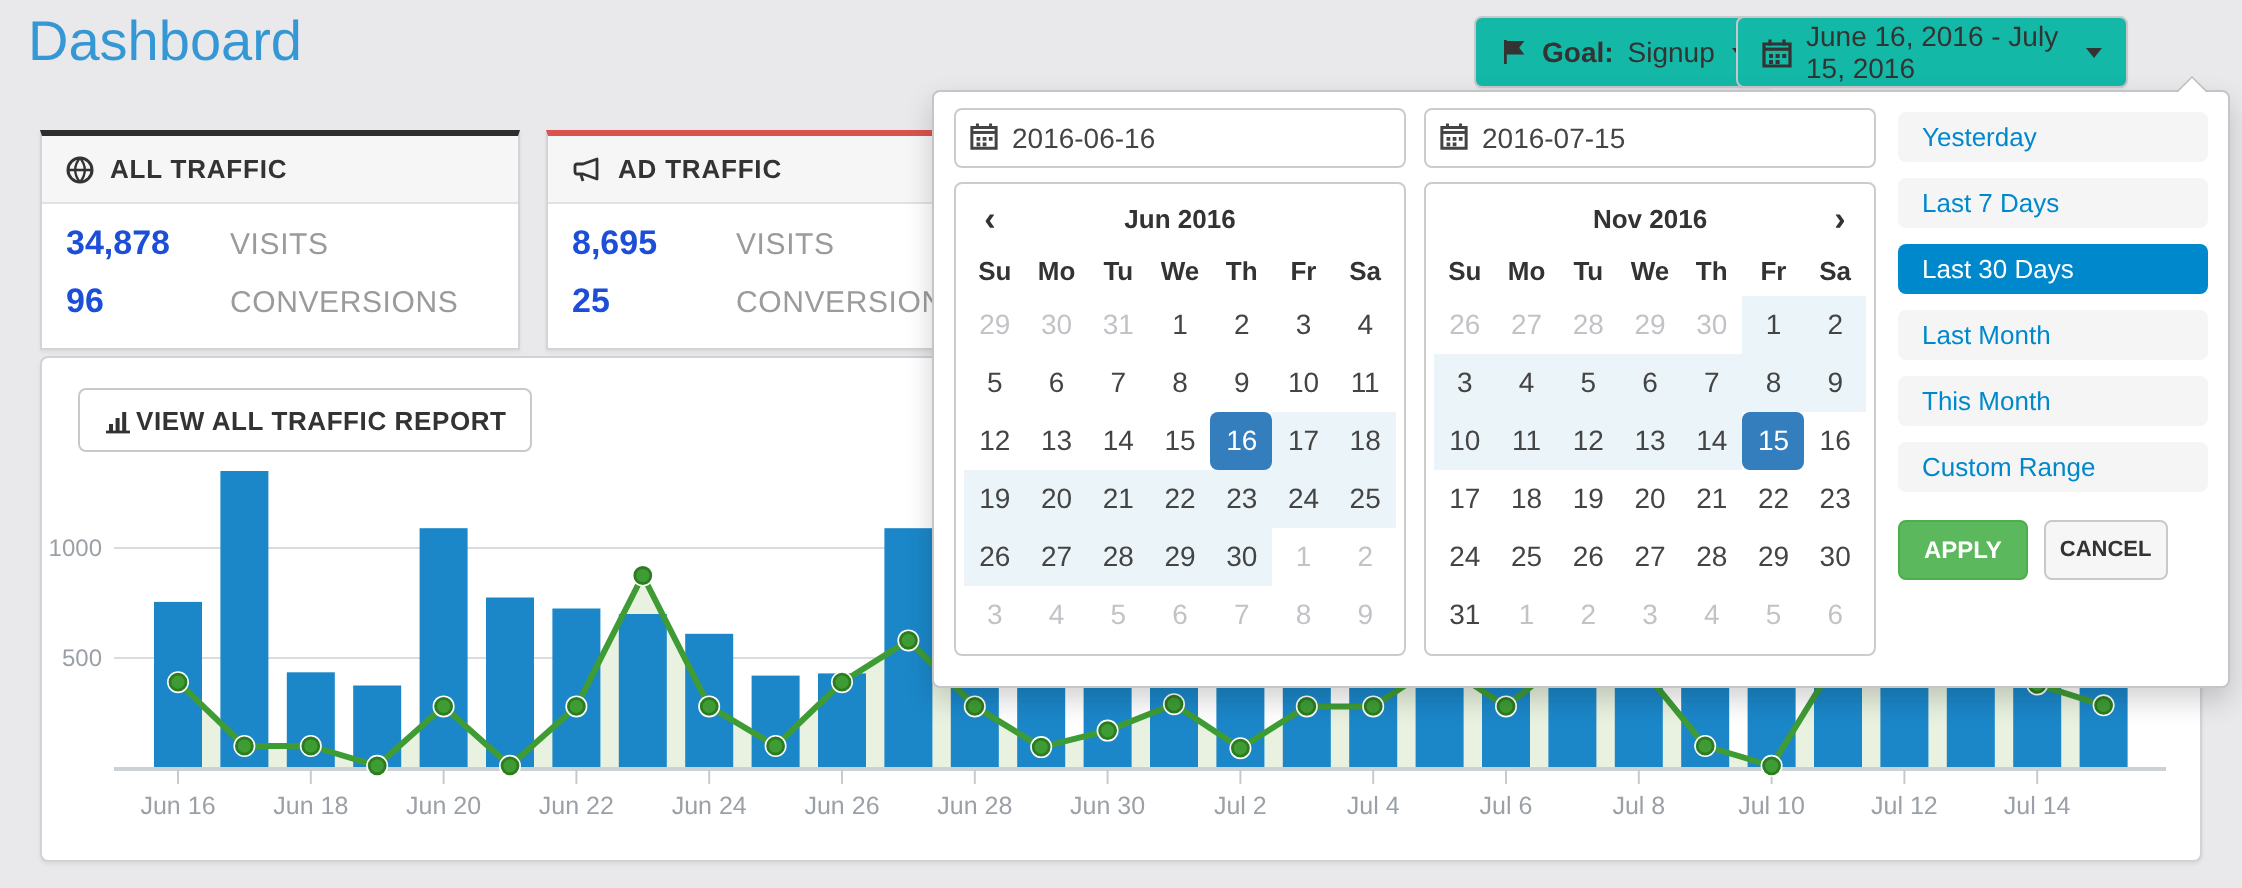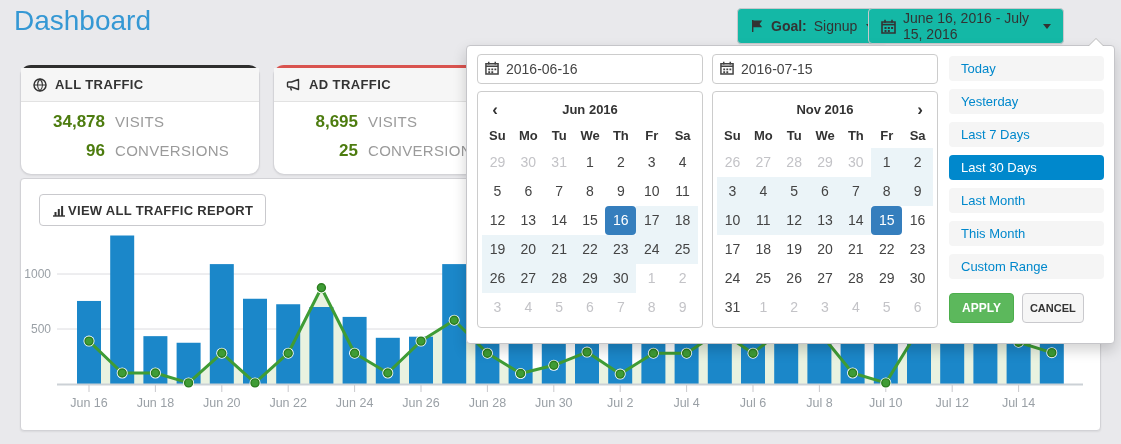--- a/index.html
+++ b/index.html
@@ -10,26 +10,26 @@
   .hdr-btn{position:absolute;top:8px;height:36px;background:#14b8a6;border:1px solid #c8c8cc;
            border-radius:4px;display:flex;align-items:center;gap:7px;padding:0 12px;
            font-size:14px;box-sizing:border-box;cursor:pointer;box-shadow:0 1px 1px rgba(0,0,0,.04);}
   .goal-btn{left:737px;}
   .date-btn{left:868px;width:196px;}
   .bold{font-weight:bold;}
   .caret{width:0;height:0;border-left:4px solid transparent;border-right:4px solid transparent;
          border-top:5px solid #333;margin-left:2px;}
   
   .card{position:absolute;top:65px;width:240px;height:110px;background:#fff;border:1px solid #d4d4d8;
-        border-top-width:3px;border-radius:11px;box-sizing:border-box;box-shadow:0 1px 2px rgba(0,0,0,.06);}
+        border-top-width:3px;border-radius:0;box-sizing:border-box;box-shadow:0 1px 2px rgba(0,0,0,.06);}
   .card-head{height:33px;background:#f6f6f6;border-bottom:1px solid #e2e2e2;display:flex;align-items:center;
              gap:8px;padding:0 12px;font-size:13px;font-weight:bold;letter-spacing:.4px;}
   .card-body{padding:10px 12px 0 12px;}
   .stat-row{display:flex;align-items:baseline;margin-bottom:9px;}
-  .stat-val{width:72px;text-align:right;font-weight:bold;font-size:17px;color:#4d7c0f;}
+  .stat-val{width:72px;font-weight:bold;font-size:17px;color:#1d4ed8;}
   .stat-lbl{margin-left:10px;font-size:15px;color:#9b9b9b;letter-spacing:.3px;}
   
   .panel{position:absolute;left:20px;top:178px;width:1081px;height:253px;background:#fff;
          border:1px solid #d2d2d6;border-radius:4px;box-sizing:border-box;box-shadow:0 1px 2px rgba(0,0,0,.07);}
   .report-btn{position:absolute;left:18px;top:15px;height:30px;display:flex;align-items:center;gap:2px;
               background:#fff;border:1px solid #c9c9cd;border-radius:4px;padding:0 12px;font-size:13px;
               font-weight:bold;letter-spacing:.3px;cursor:pointer;z-index:2;}
   .chart-svg{position:absolute;left:0;top:0;}
   
   .popup{position:absolute;left:466px;top:45px;width:647px;height:297px;background:#fff;
@@ -441,21 +441,20 @@
             <div class="cal-day off">2</div>
             <div class="cal-day off">3</div>
             <div class="cal-day off">4</div>
             <div class="cal-day off">5</div>
             <div class="cal-day off">6</div>
           </div>
         </div>
     </div>
     <div class="ranges">
       <div id="range-items">
-          <div class="range-item">Today</div>
           <div class="range-item">Yesterday</div>
           <div class="range-item">Last 7 Days</div>
           <div class="range-item active">Last 30 Days</div>
           <div class="range-item">Last Month</div>
           <div class="range-item">This Month</div>
           <div class="range-item">Custom Range</div>
         </div>
       <div class="range-btns">
         <button class="btn-apply">APPLY</button>
         <button class="btn-cancel">CANCEL</button>

